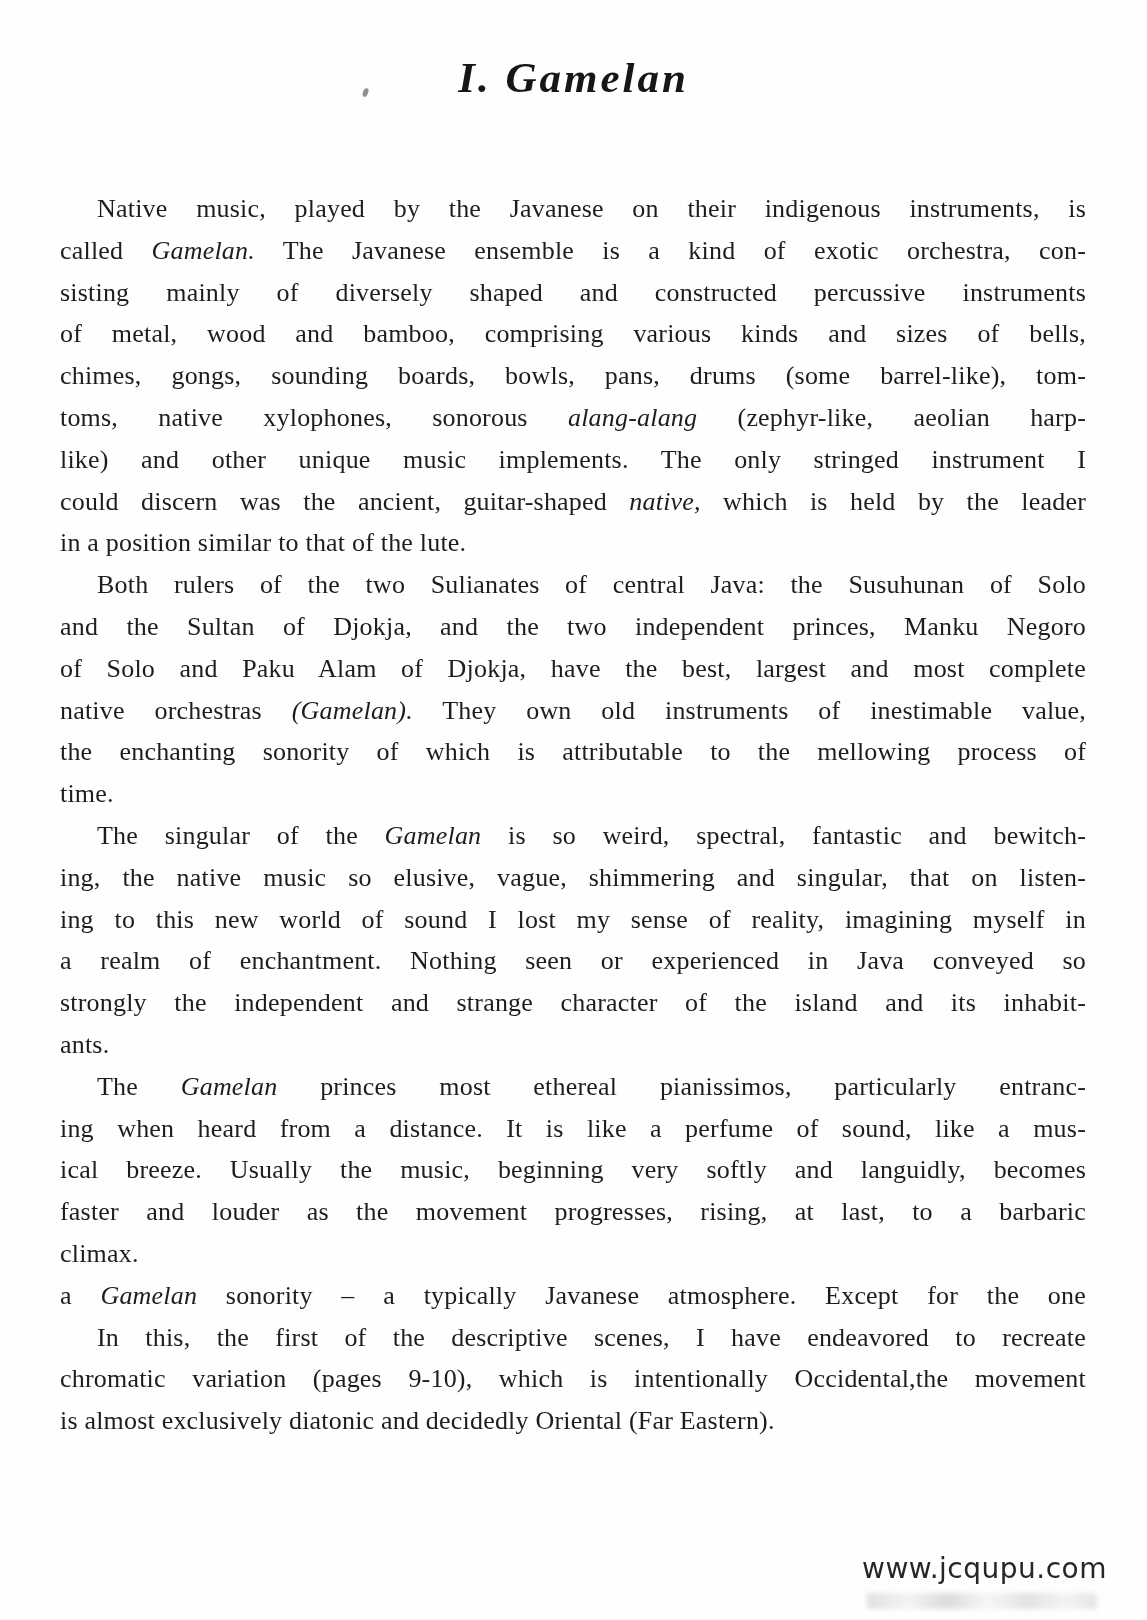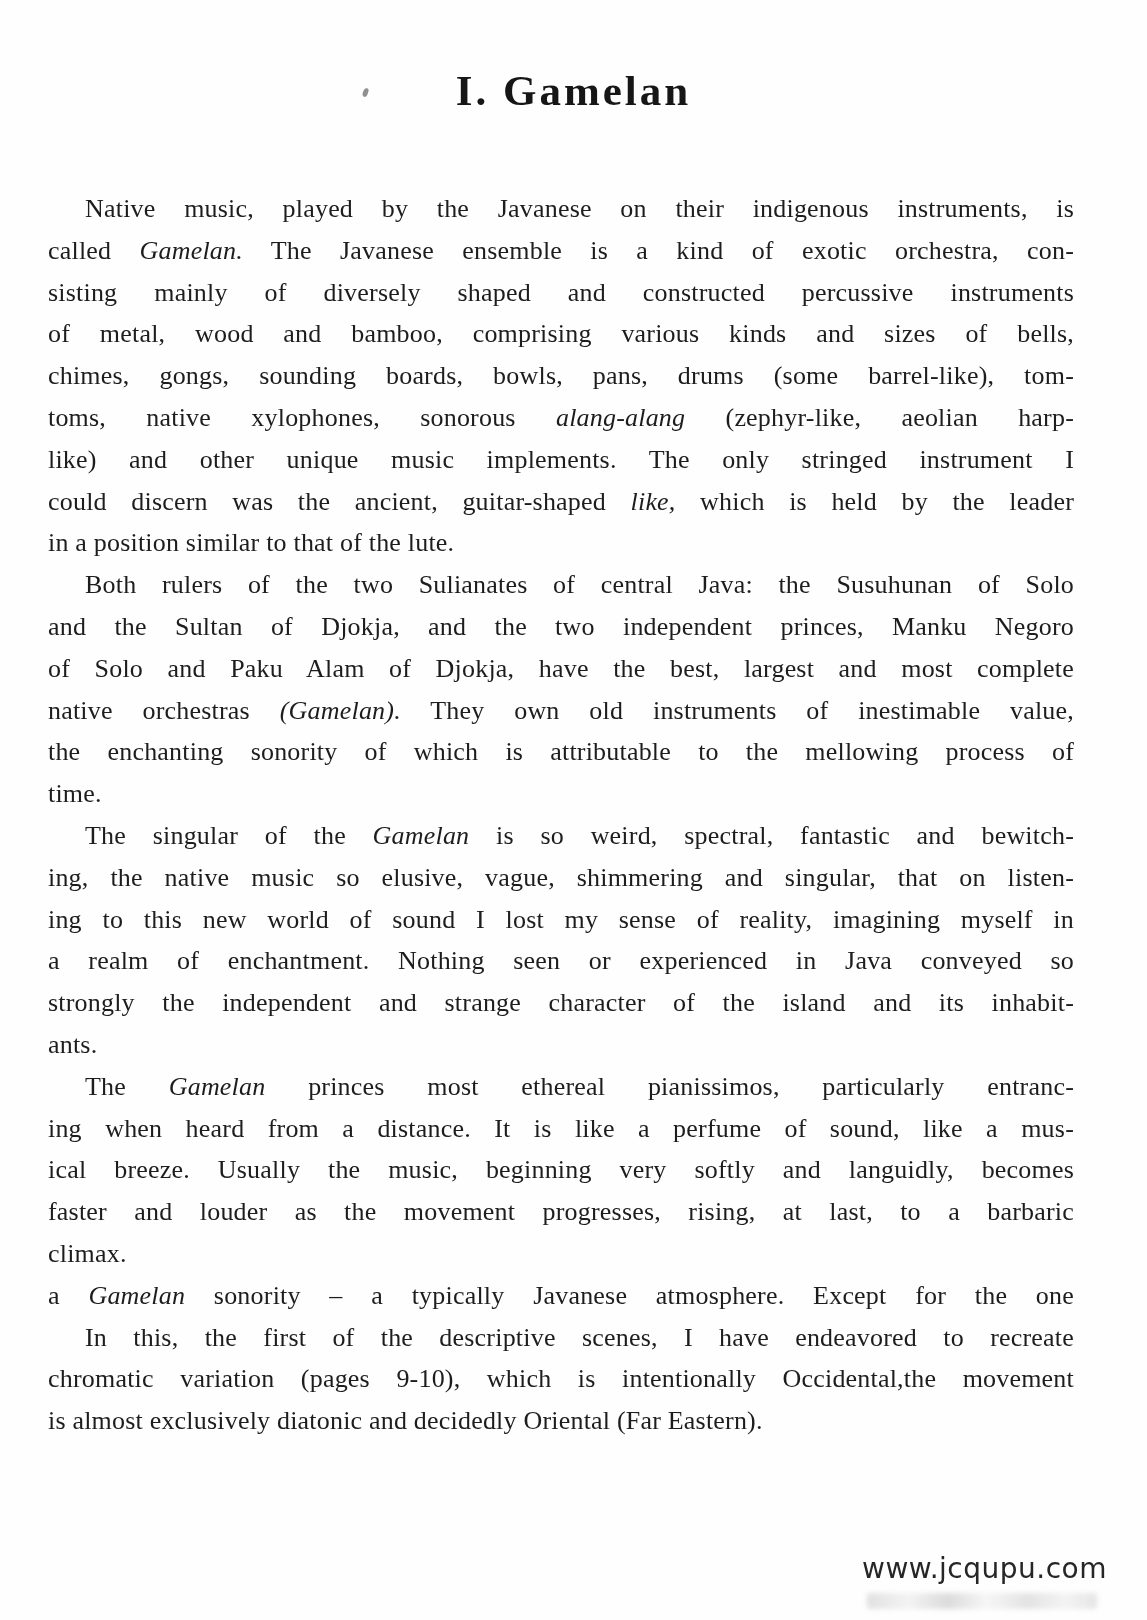--- a/index.html
+++ b/index.html
@@ -19,33 +19,34 @@
     top: 88px;
     width: 5px;
     height: 9px;
     border-radius: 60% 40% 50% 50%;
     background: #6b6b6b;
     transform: rotate(18deg);
     opacity: .75;
   }
   .doc-title {
     position: absolute;
-    top: 66px;
+    top: 53px;
     left: 0;
     width: 100%;
     text-align: center;
     font-size: 43px;
     font-weight: 600;
     letter-spacing: 3px;
     color: #161616;
+    font-style: italic;
   }
   .body-text {
     position: absolute;
     top: 188px;
-    left: 48px;
+    left: 60px;
     width: 1026px;
     font-size: 26px;
     letter-spacing: 0.2px;
   }
   .line {
     height: 41.8px;
     line-height: 41.8px;
     white-space: normal;
     text-align: justify;
     text-align-last: justify;
@@ -92,21 +93,21 @@
   <h1 class="doc-title">I. Gamelan</h1>
 
   <div class="body-text">
       <div class="line indent"><span>Native music, played by the Javanese on their indigenous instruments, is</span></div>
       <div class="line"><span>called </span><span class="em">Gamelan.</span><span> The Javanese ensemble is a kind of exotic orchestra, con-</span></div>
       <div class="line"><span>sisting mainly of diversely shaped and constructed percussive instruments</span></div>
       <div class="line"><span>of metal, wood and bamboo, comprising various kinds and sizes of bells,</span></div>
       <div class="line"><span>chimes, gongs, sounding boards, bowls, pans, drums (some barrel-like), tom-</span></div>
       <div class="line"><span>toms, native xylophones, sonorous </span><span class="em">alang-alang</span><span> (zephyr-like, aeolian harp-</span></div>
       <div class="line"><span>like) and other unique music implements. The only stringed instrument I</span></div>
-      <div class="line"><span>could discern was the ancient, guitar-shaped </span><span class="em">like,</span><span> which is held by the leader</span></div>
+      <div class="line"><span>could discern was the ancient, guitar-shaped </span><span class="em">native,</span><span> which is held by the leader</span></div>
       <div class="line no-justify"><span>in a position similar to that of the lute.</span></div>
       <div class="line indent"><span>Both rulers of the two Sulianates of central Java: the Susuhunan of Solo</span></div>
       <div class="line"><span>and the Sultan of Djokja, and the two independent princes, Manku Negoro</span></div>
       <div class="line"><span>of Solo and Paku Alam of Djokja, have the best, largest and most complete</span></div>
       <div class="line"><span>native orchestras </span><span class="em">(Gamelan).</span><span> They own old instruments of inestimable value,</span></div>
       <div class="line"><span>the enchanting sonority of which is attributable to the mellowing process of</span></div>
       <div class="line no-justify"><span>time.</span></div>
       <div class="line indent"><span>The singular of the </span><span class="em">Gamelan</span><span> is so weird, spectral, fantastic and bewitch-</span></div>
       <div class="line"><span>ing, the native music so elusive, vague, shimmering and singular, that on listen-</span></div>
       <div class="line"><span>ing to this new world of sound I lost my sense of reality, imagining myself in</span></div>

